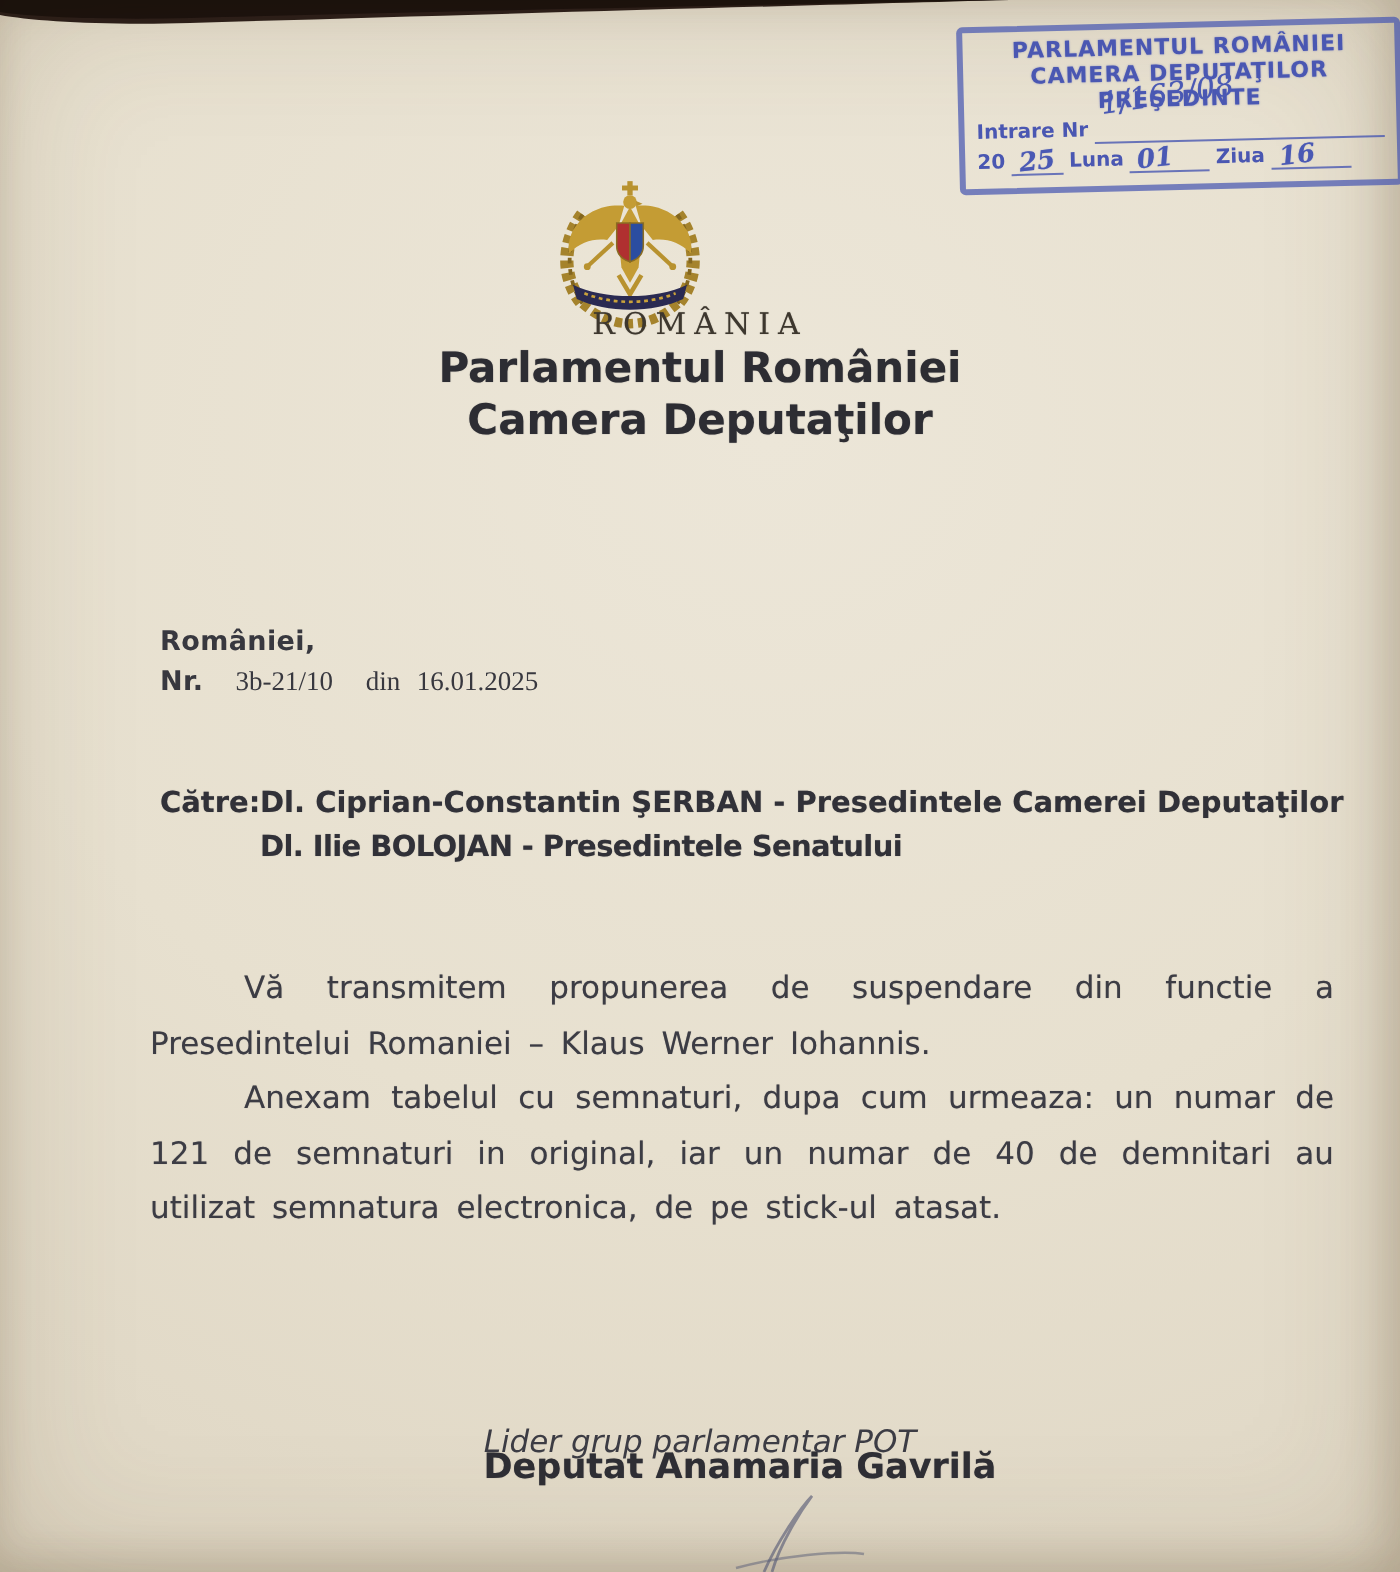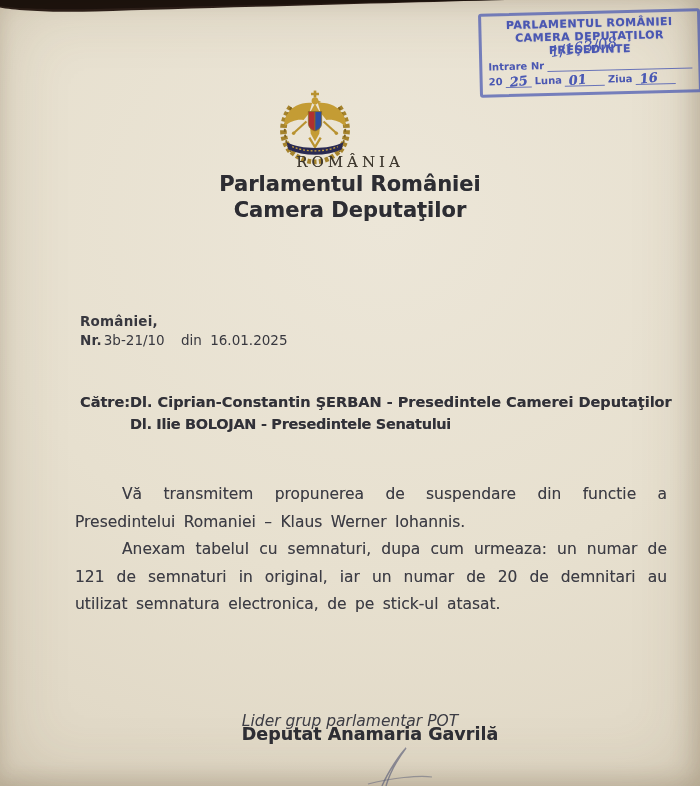--- a/index.html
+++ b/index.html
@@ -43,21 +43,21 @@
   
   .emblem{left:277px;top:90px;width:76px;height:80px;}
   .romania{top:153px;font-family:"DejaVu Serif",serif;font-size:15px;letter-spacing:4px;color:#3d372e;
     text-shadow:0 0 .5px rgba(61,55,46,.5);}
   .title1{top:172px;font-size:21px;font-weight:bold;color:#2d2d33;text-shadow:0 0 .5px rgba(45,45,51,.5);}
   .title2{top:198px;font-size:21px;font-weight:bold;color:#2d2d33;text-shadow:0 0 .5px rgba(45,45,51,.5);}
 
   
   .meta{left:80px;top:312px;font-size:13.5px;line-height:19px;color:#38383f;}
   .meta b{letter-spacing:.2px;}
-  .meta .nr-row span{margin-right:4px;}
+  .meta .nr-row span{margin-right:4px;font-family:Liberation Serif, serif;}
 
   
   .recipients{left:80px;top:391px;font-size:14.5px;font-weight:bold;color:#313138;line-height:22px;
     display:flex;text-shadow:0 0 .4px rgba(49,49,56,.5);}
   .recipients .label{width:50px;flex:0 0 50px;}
   .recipients .line2{letter-spacing:-.3px;}
 
   
   .letter-body{left:62px;top:481px;width:592px;font-size:15.5px;line-height:27.5px;
     text-align:justify;word-spacing:3.5px;color:#3c3c44;text-shadow:0 0 .4px rgba(60,60,68,.45);margin-left:13px;}
@@ -135,37 +135,37 @@
     <path d="M16,59.5 C30,65.5 50,65.5 64,59.5" fill="none" stroke="#caa23a" stroke-width="1.4" stroke-dasharray="2 2"></path>
   </svg>
 
   <div class="abs centered romania">ROMÂNIA</div>
   <div class="abs centered title1">Parlamentul României</div>
   <div class="abs centered title2">Camera Deputaţilor</div>
 
   <div class="abs meta">
     <div><b>României,</b></div>
     <div class="nr-row">
-      <b style="margin-right:2px;">Nr.</b><span>3b-21/10</span>
+      <b style="margin-right:16px;">Nr.</b><span>3b-21/10</span>
       <span style="margin-left:8px;">din</span>
       <span>16.01.2025</span>
     </div>
   </div>
 
   <div class="abs recipients">
     <div class="label">Către:</div>
     <div>
       <div>Dl. Ciprian-Constantin ŞERBAN - Presedintele Camerei Deputaţilor</div>
       <div class="line2">Dl.  Ilie BOLOJAN - Presedintele Senatului</div>
     </div>
   </div>
 
   <div class="abs letter-body">
     <p>Vă transmitem propunerea de suspendare din functie a Presedintelui Romaniei – Klaus Werner Iohannis.</p>
-    <p>Anexam tabelul cu semnaturi, dupa cum urmeaza: un numar de 121 de semnaturi in original, iar un numar de 20 de demnitari au utilizat semnatura electronica, de pe stick-ul atasat.</p>
+    <p>Anexam tabelul cu semnaturi, dupa cum urmeaza: un numar de 121 de semnaturi in original, iar un numar de 40 de demnitari au utilizat semnatura electronica, de pe stick-ul atasat.</p>
   </div>
 
   <div class="abs centered sig-name">Deputat Anamaria Gavrilă</div>
   <div class="abs centered sig-role">Lider grup parlamentar POT</div>
 
   <svg class="abs sig-scribble" viewBox="0 0 160 42">
     <path d="M72,42 C78,28 90,10 96,4 C90,12 80,28 76,42" fill="none" stroke="#5a5e78" stroke-width="1.4" opacity="0.65"></path>
     <path d="M58,40 C80,34 110,31 122,33" fill="none" stroke="#5a5e78" stroke-width="1.2" opacity="0.5"></path>
   </svg>
 

